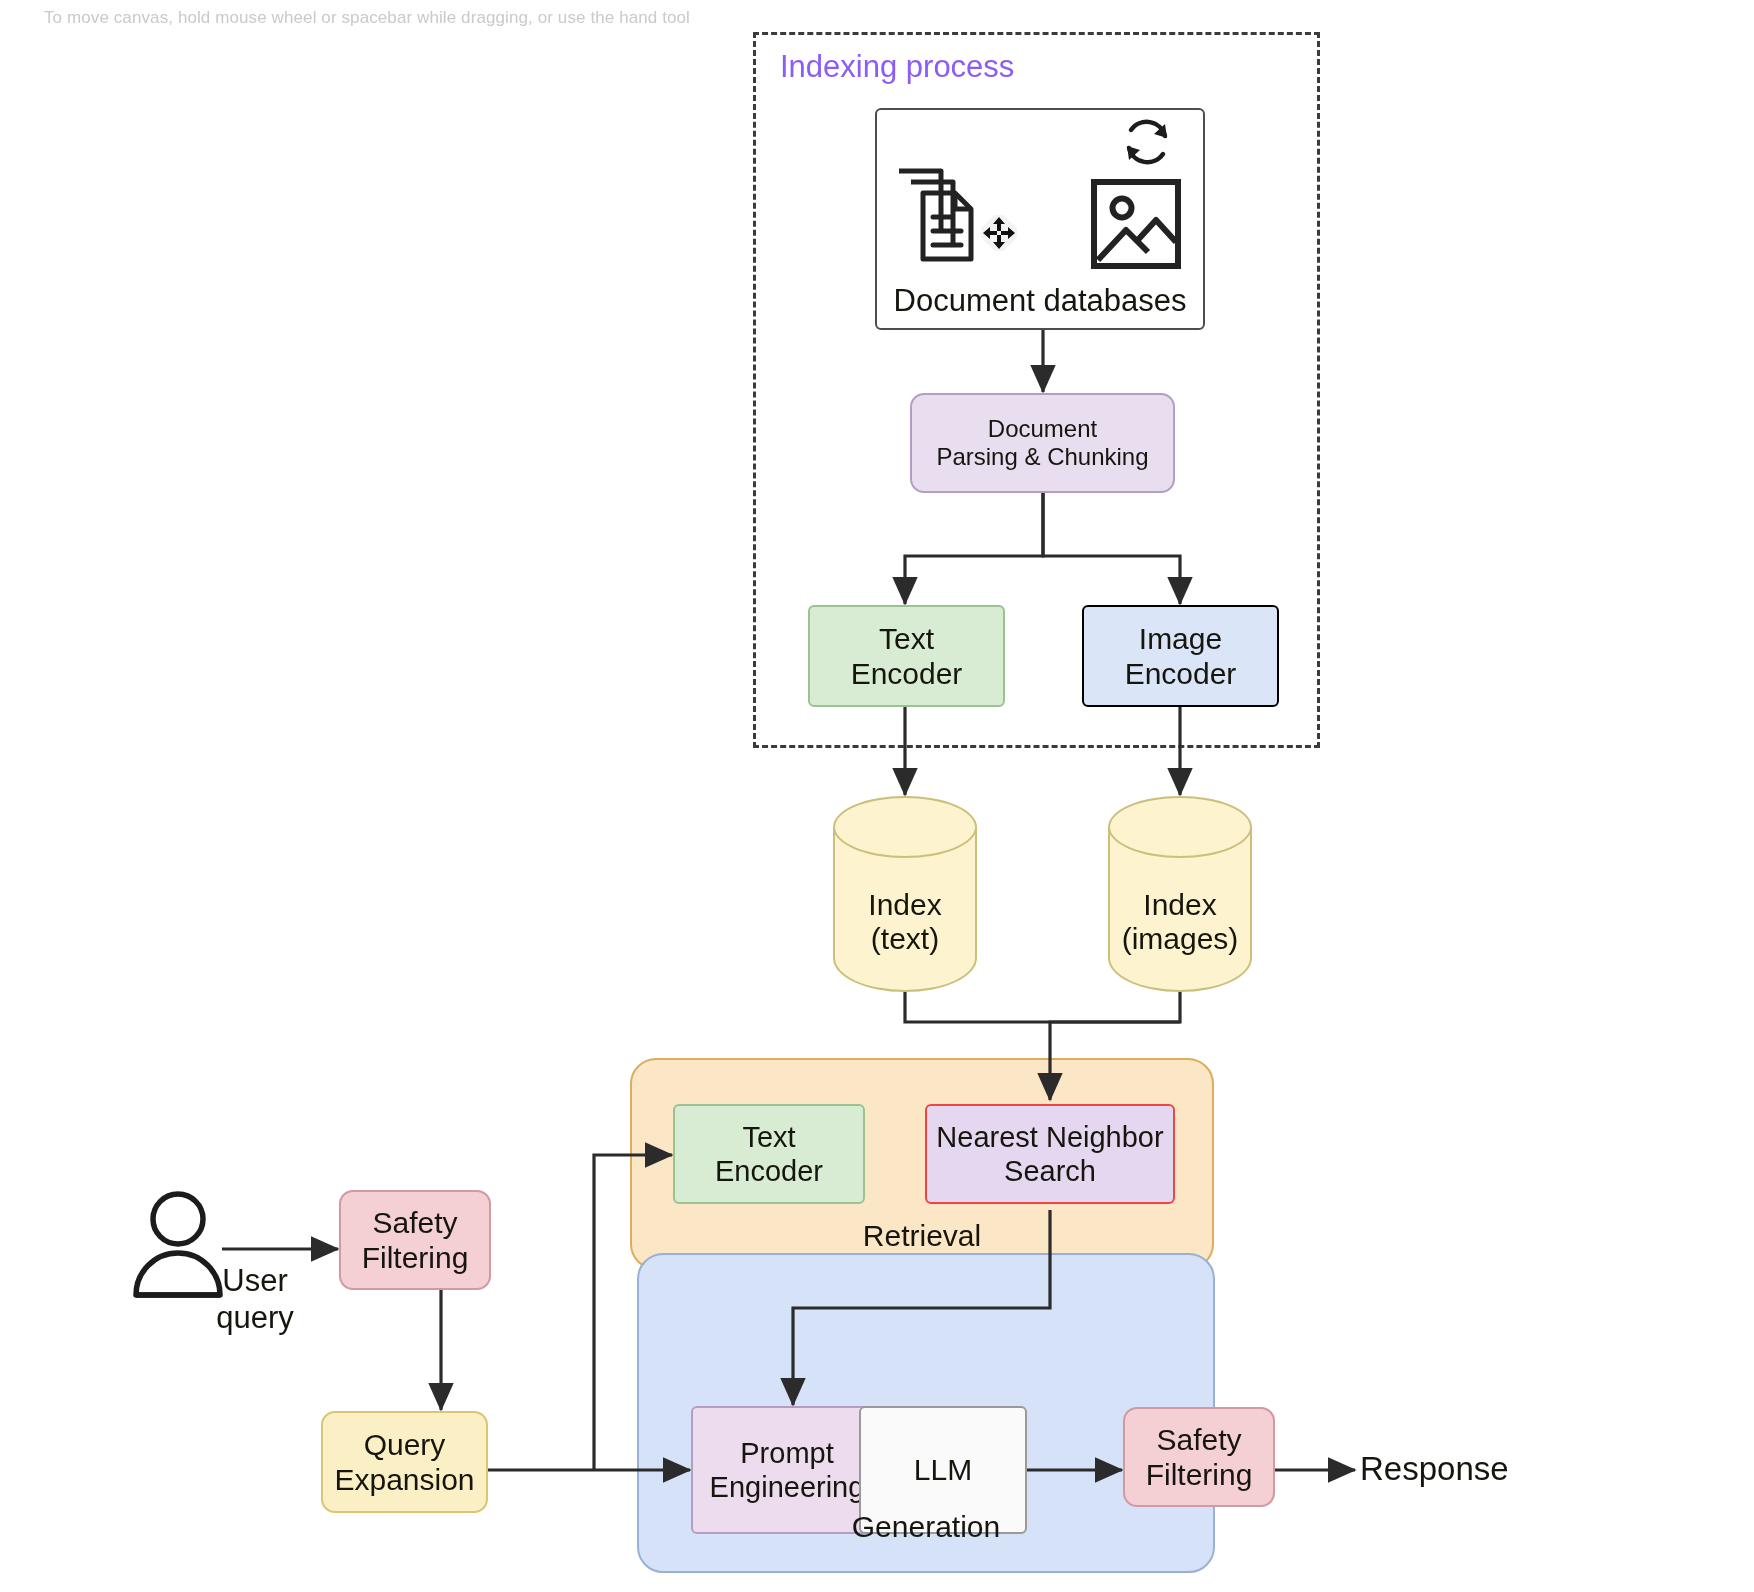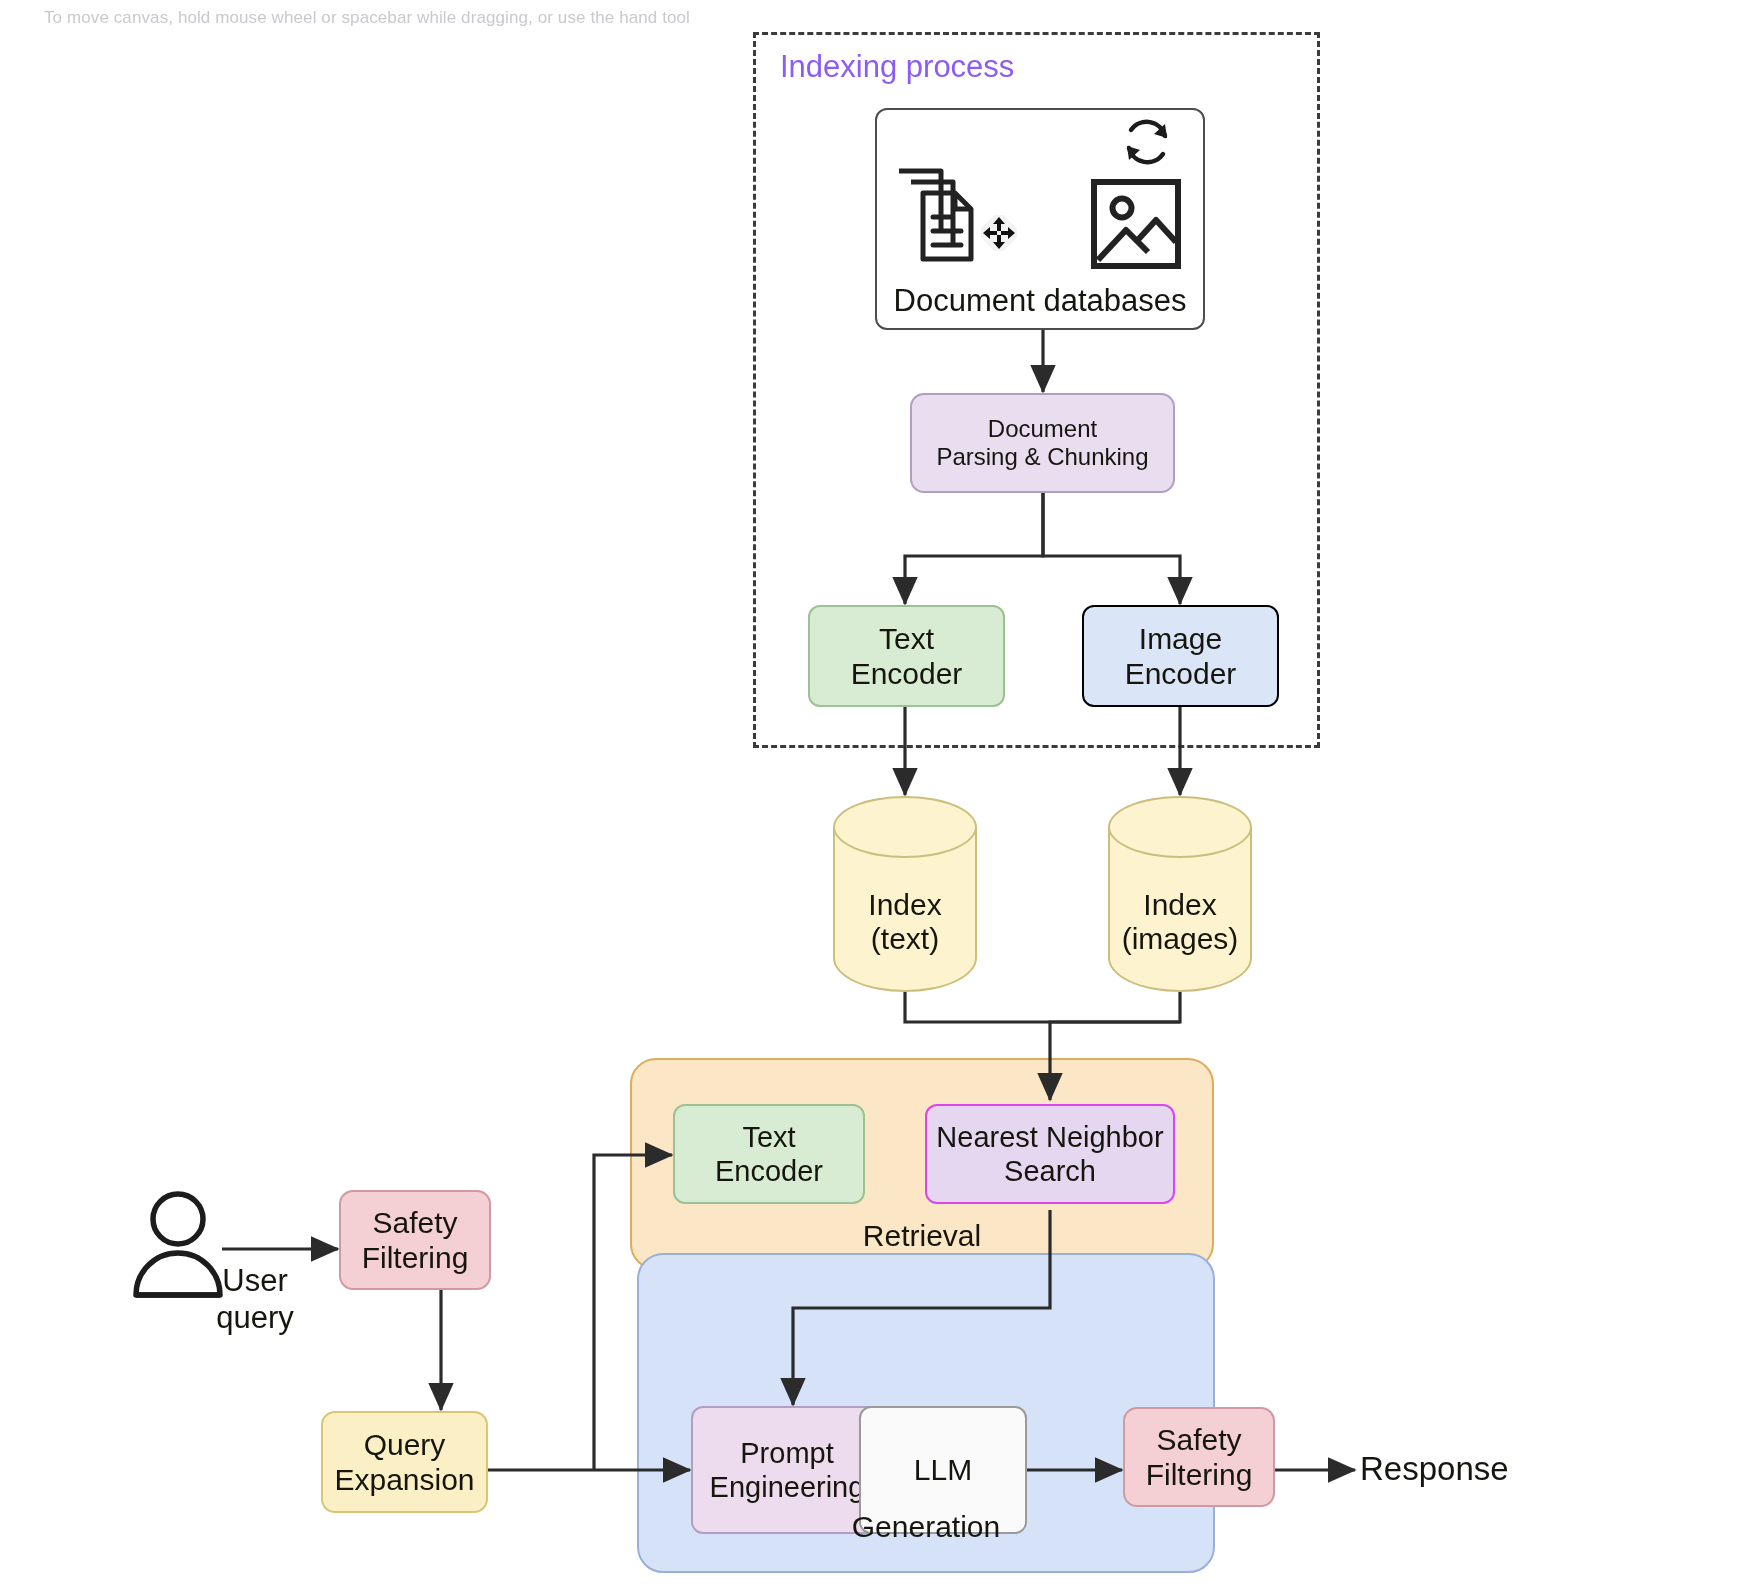--- a/index.html
+++ b/index.html
@@ -72,21 +72,21 @@
     font-size: 30px;
     color: #16160f;
     z-index: 6;
     white-space: nowrap;
     text-align: center;
   }
 
   
   .rect { border: 2px solid #8a8a8a; background: #ffffff; }
   .rounded { border-radius: 14px; }
-  .sq { border-radius: 12px; }
+  .sq { border-radius: 6px; }
 
   .plain-text {
     position: absolute;
     color: #16160f;
     z-index: 6;
     white-space: pre-line;
     text-align: center;
   }
 
   
@@ -254,21 +254,21 @@
   </div>
 
   <div class="group-round" style="left:630px; top:1058px; width:584px; height:212px; background:#fbe6c5; border:2px solid #dcae5c;"></div>
   <div class="group-round-label" style="left:630px; top:1219px; width:584px;">Retrieval</div>
 
   <div class="node sq" style="left:673px; top:1104px; width:192px; height:100px; background:#d8ecd3; border:2px solid #9cc192; font-size:29px;">
     <span class="lbl">Text
 Encoder</span>
   </div>
 
-  <div class="node sq" style="left:925px; top:1104px; width:250px; height:100px; background:#e5d7ef; border:2px solid #d946ef; font-size:29px;">
+  <div class="node sq" style="left:925px; top:1104px; width:250px; height:100px; background:#e5d7ef; border:2px solid #ef4444; font-size:29px;">
     <span class="lbl">Nearest Neighbor
 Search</span>
   </div>
 
   <svg class="icons" style="left:130px; top:1190px;" width="96" height="110" viewBox="0 0 96 110">
     <circle cx="48" cy="29" r="25" fill="none" stroke="#1c1c1c" stroke-width="5.5"></circle>
     <path d="M6,105 A42,42 0 0 1 90,105 Z" fill="none" stroke="#1c1c1c" stroke-width="5.5" stroke-linejoin="round"></path>
     <path d="M6,105 H90" fill="none" stroke="#1c1c1c" stroke-width="5.5"></path>
   </svg>
 

